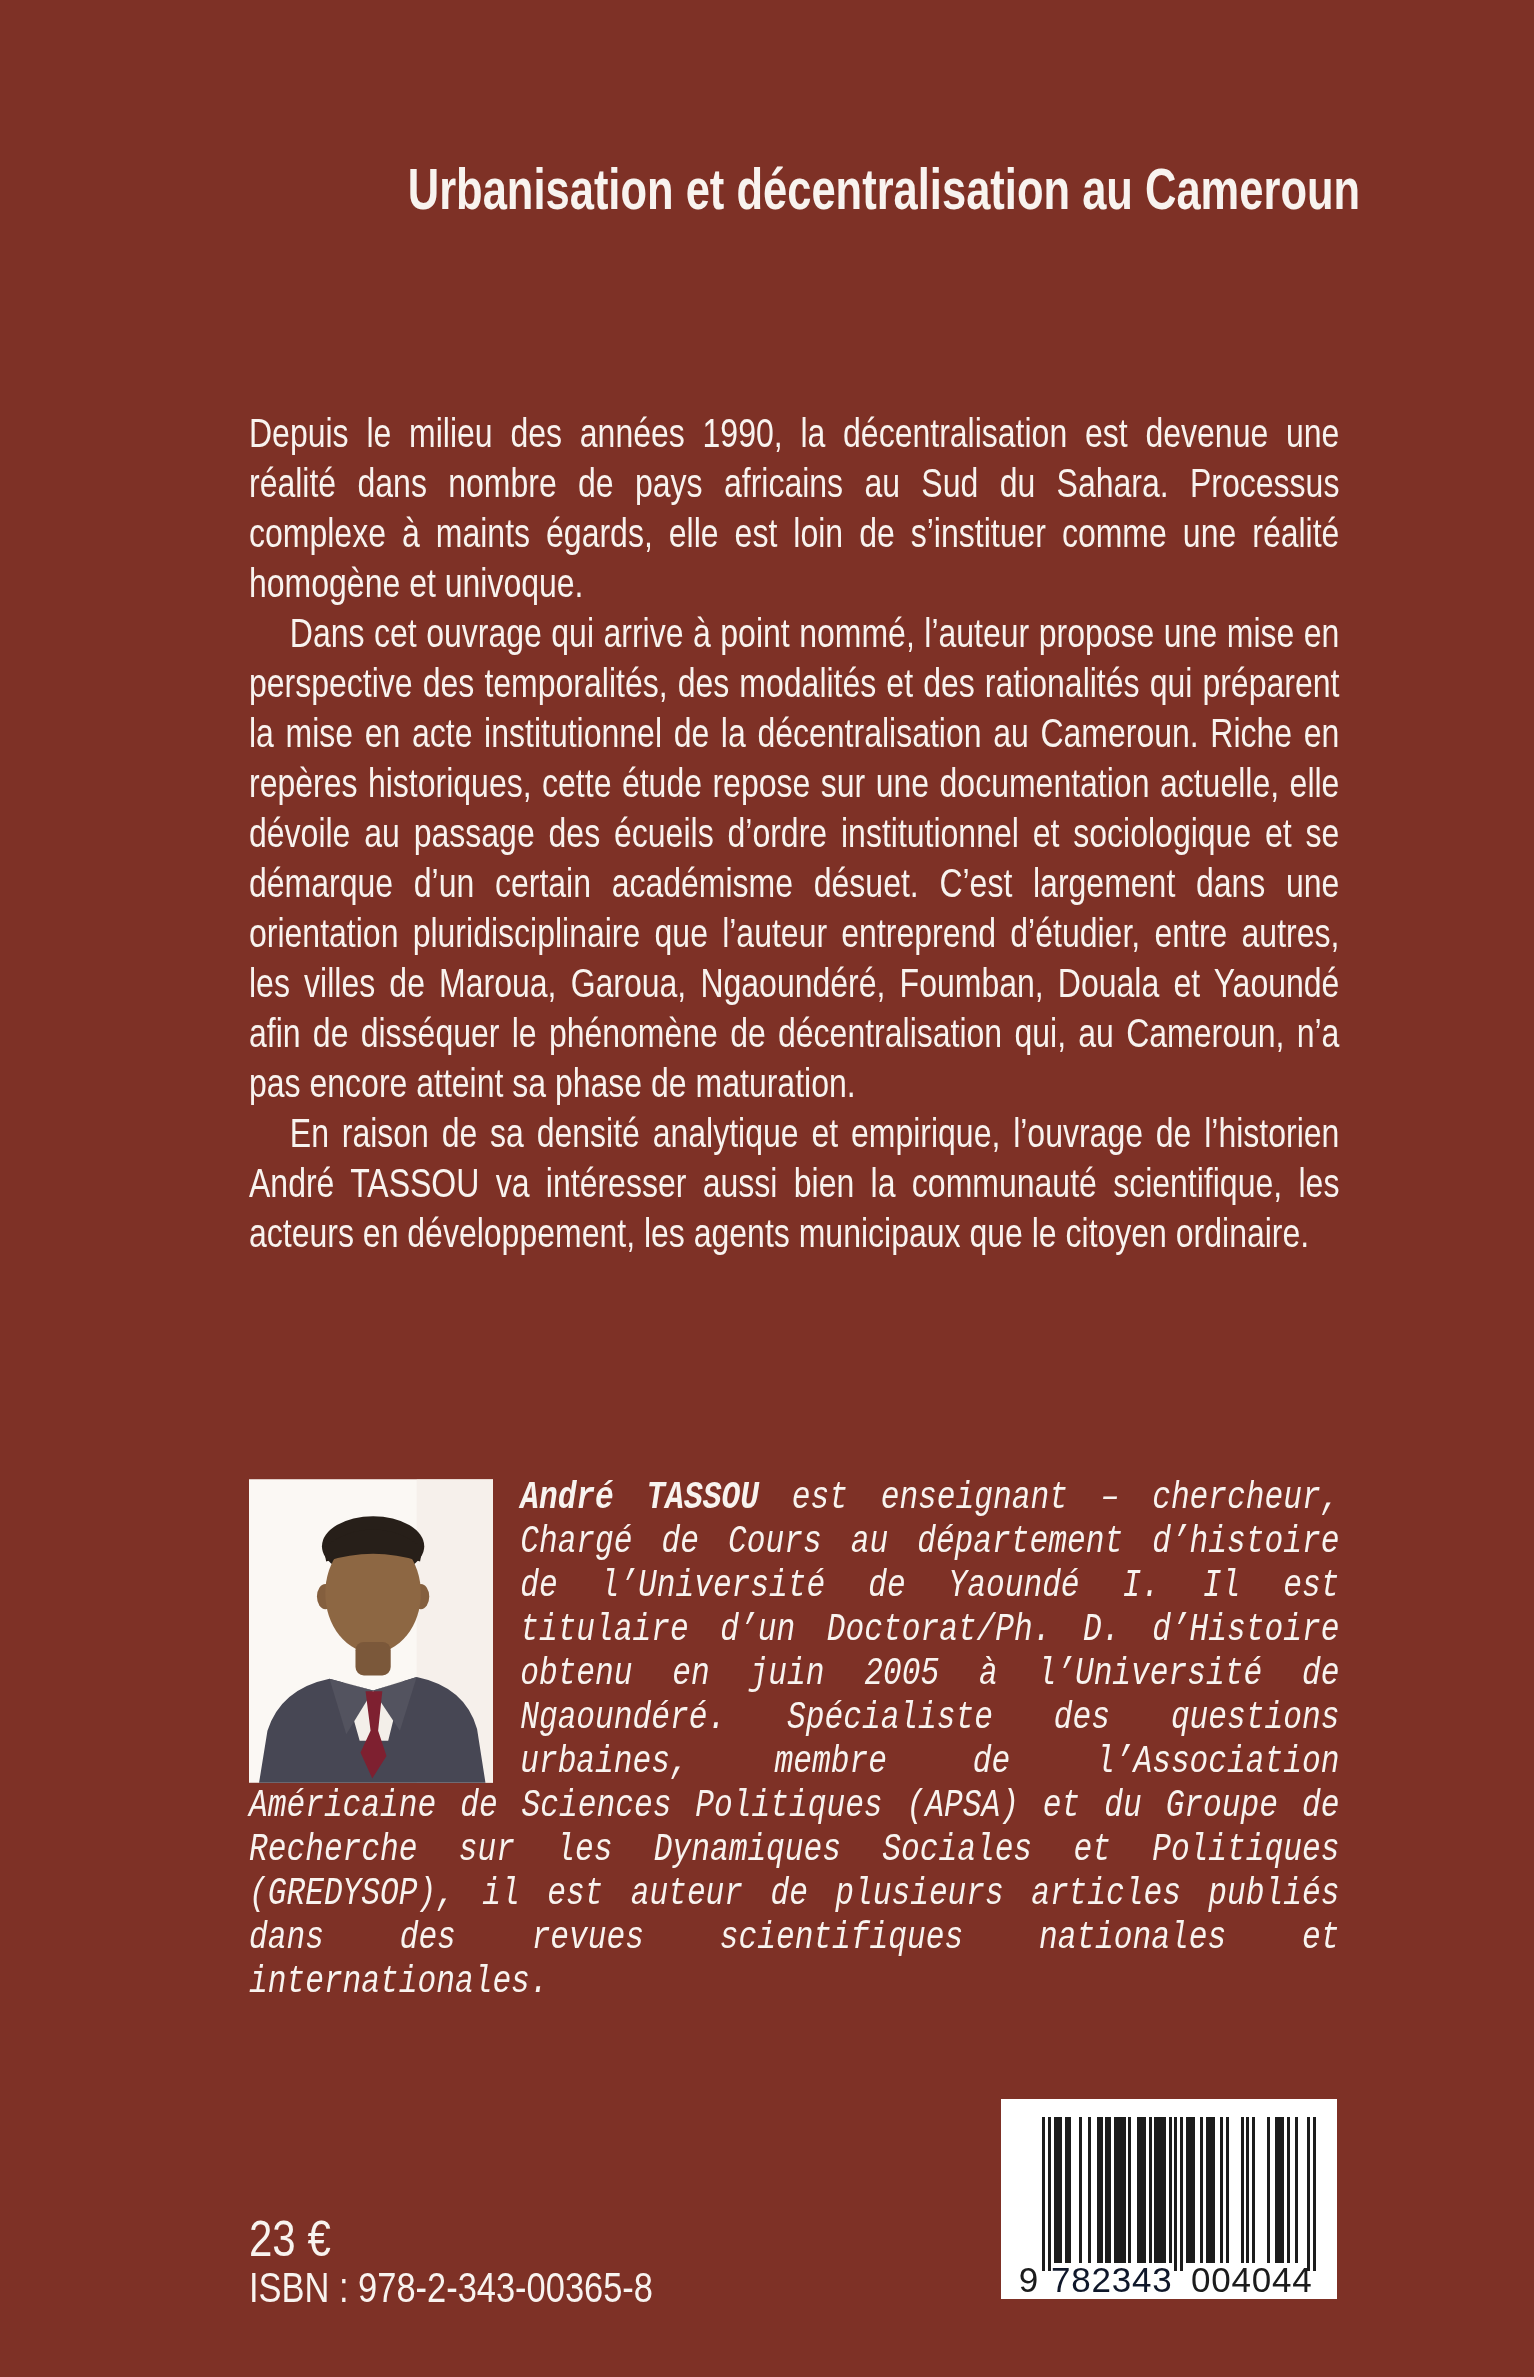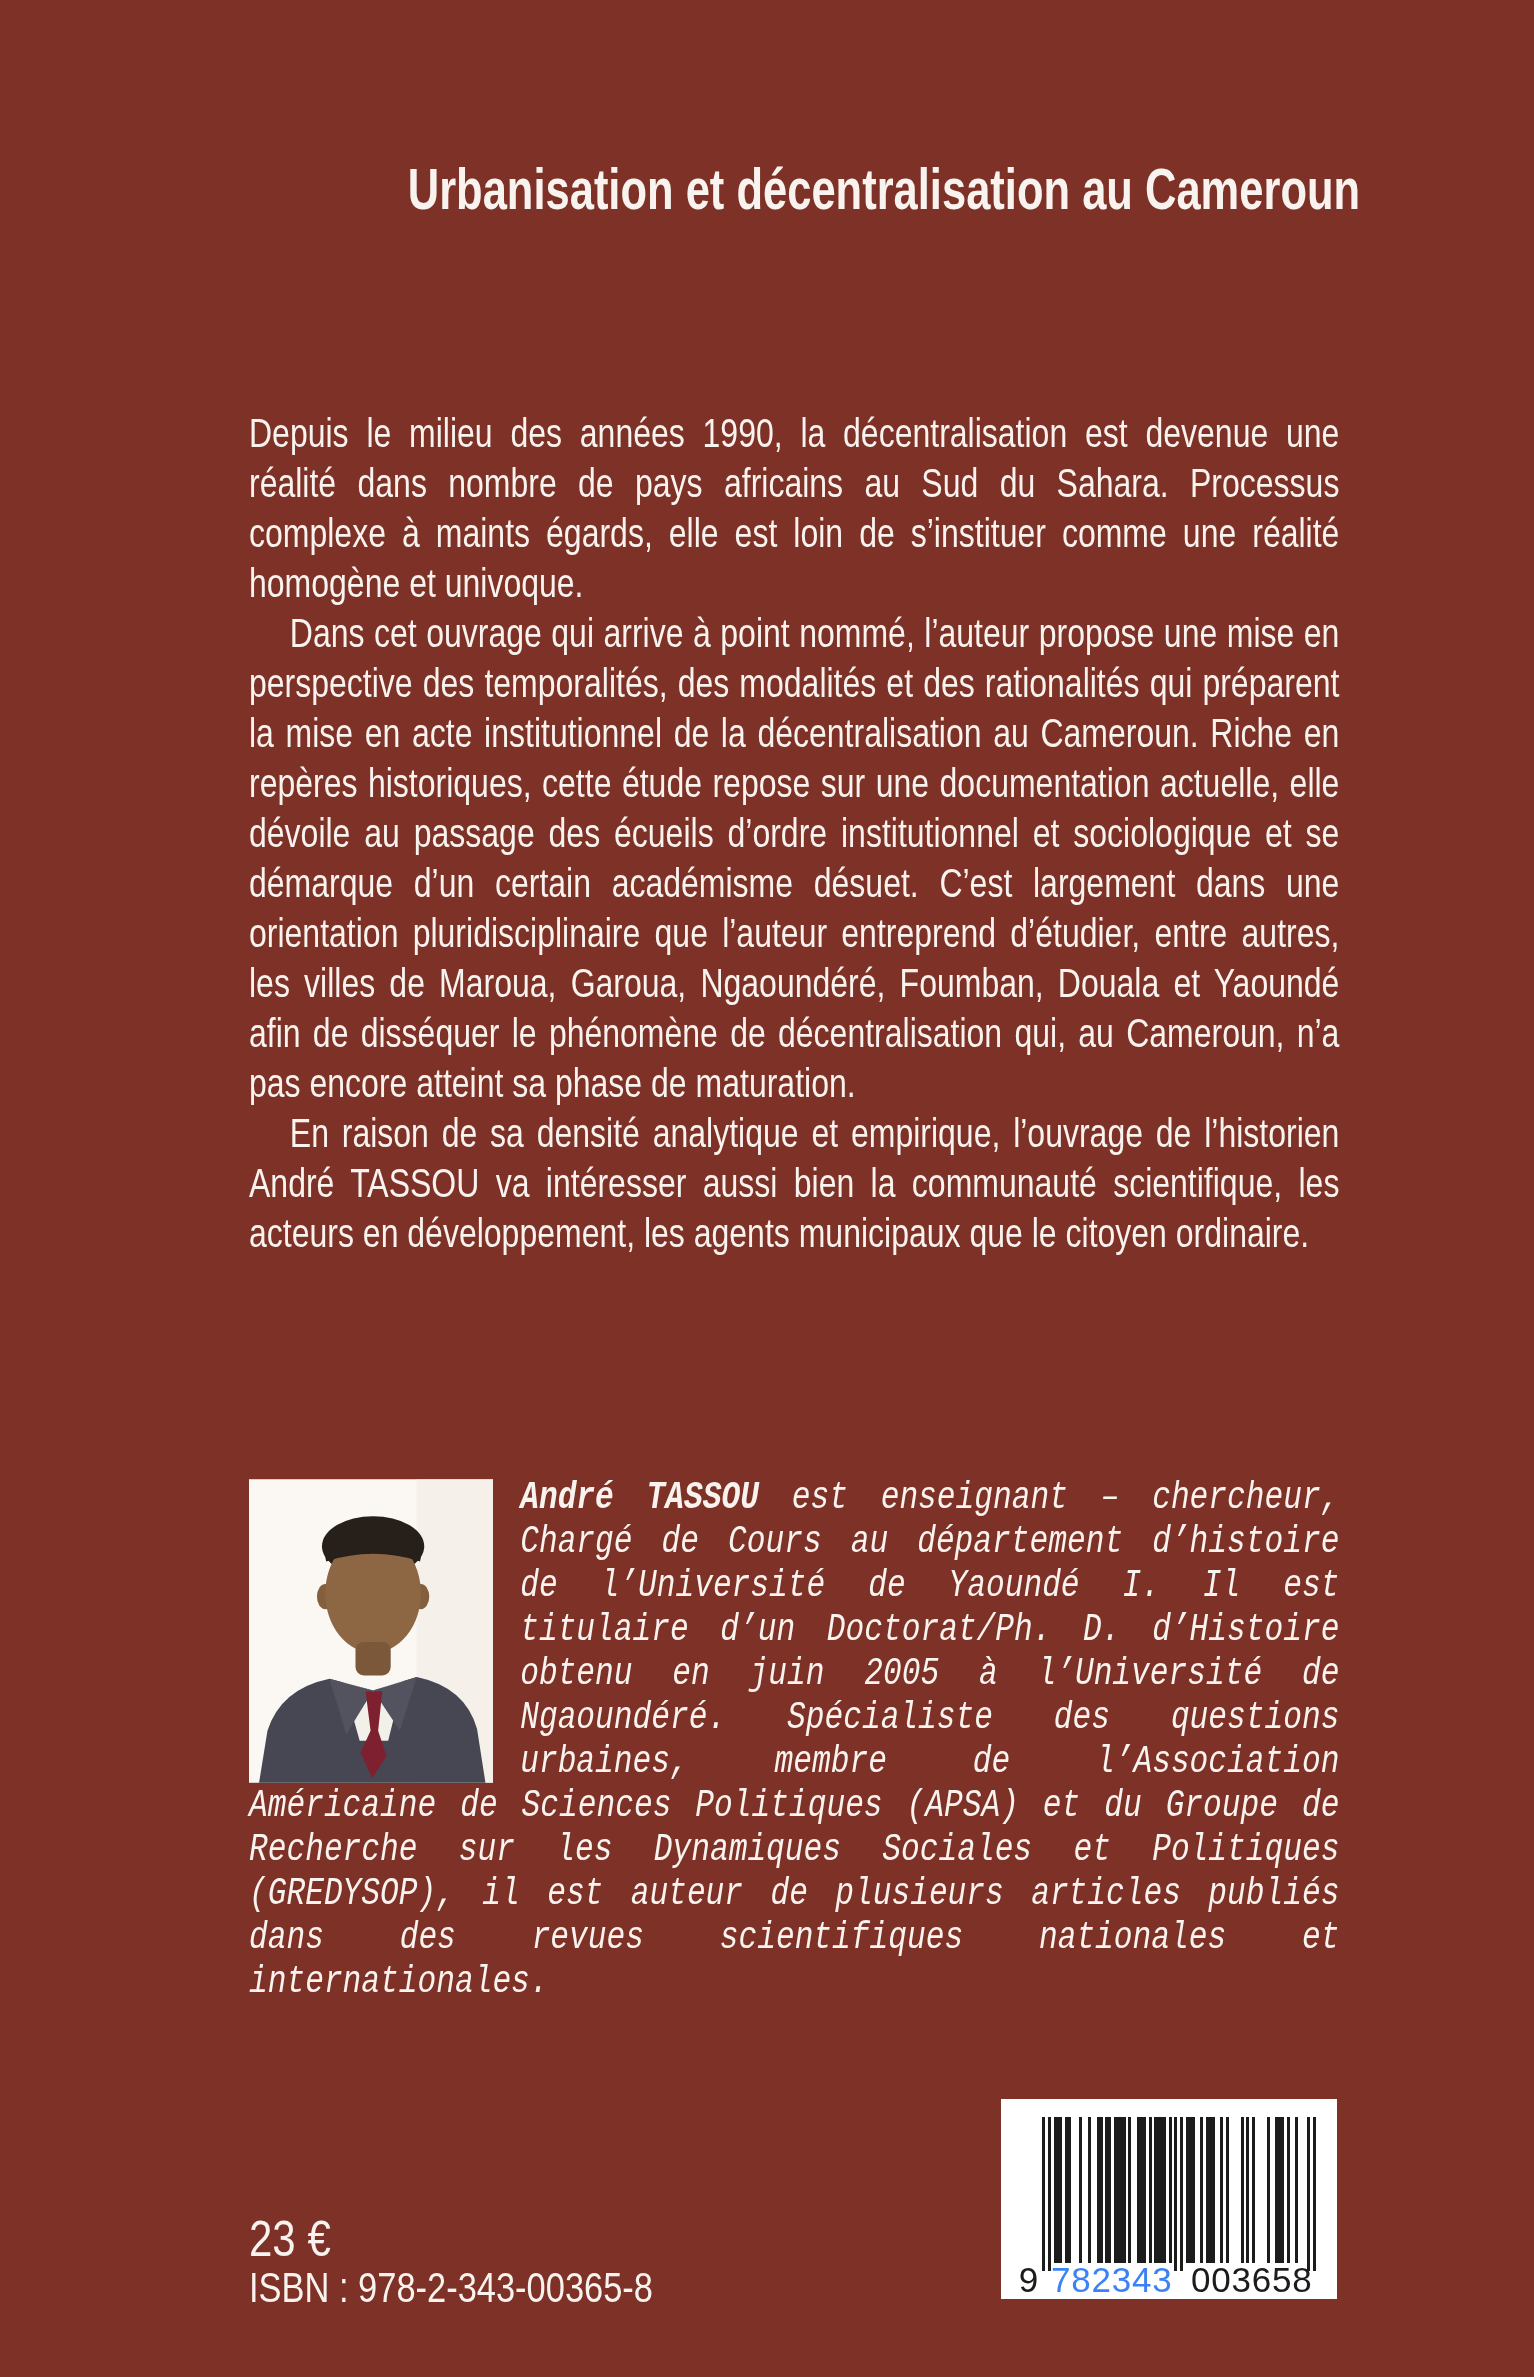--- a/index.html
+++ b/index.html
@@ -59,21 +59,21 @@
   }
   .barcode-bars{position:absolute;left:41px;top:17.6px;width:273px;height:154px;}
   .bar{position:absolute;top:0;height:146px;background:#1c1c1c;}
   .bar.tall{height:154px;}
   .bc-digit-first{
     position:absolute;left:15px;top:163px;width:25px;
     font-size:35px;line-height:1;color:#1c1c1c;text-align:center;
   }
   .bc-digits-left{
     position:absolute;left:50px;top:163px;width:119px;
-    font-size:35px;line-height:1;color:#3b82f6;text-align:center;letter-spacing:0.8px;
+    font-size:35px;line-height:1;color:#0f172a;text-align:center;letter-spacing:0.8px;
   }
   .bc-digits-right{
     position:absolute;left:190px;top:163px;width:119px;
     font-size:35px;line-height:1;color:#1c1c1c;text-align:center;letter-spacing:0.8px;
   }
 </style>
 </head>
 <body style="background: rgb(126, 49, 38);">
 
 <div class="cover" style="background: rgb(126, 49, 38); color: rgb(248, 243, 239);">
@@ -166,17 +166,17 @@
         <div class="bar" style="left: 233px; width: 3.1px; background: rgb(28, 28, 28);"></div>
         <div class="bar" style="left: 236px; width: 3.1px; background: rgb(28, 28, 28);"></div>
         <div class="bar" style="left: 239px; width: 3.1px; background: rgb(28, 28, 28);"></div>
         <div class="bar" style="left: 245px; width: 3.1px; background: rgb(28, 28, 28);"></div>
         <div class="bar" style="left: 253px; width: 3.1px; background: rgb(28, 28, 28);"></div>
         <div class="bar tall" style="left: 265px; width: 3.1px; background: rgb(28, 28, 28);"></div>
         <div class="bar tall" style="left: 271px; width: 3.1px; background: rgb(28, 28, 28);"></div>
       </div>
     <div class="bc-digit-first">9</div>
     <div class="bc-digits-left">782343</div>
-    <div class="bc-digits-right">003658</div>
+    <div class="bc-digits-right">004044</div>
   </div>
 
 </div>
 
 
 </body></html>

